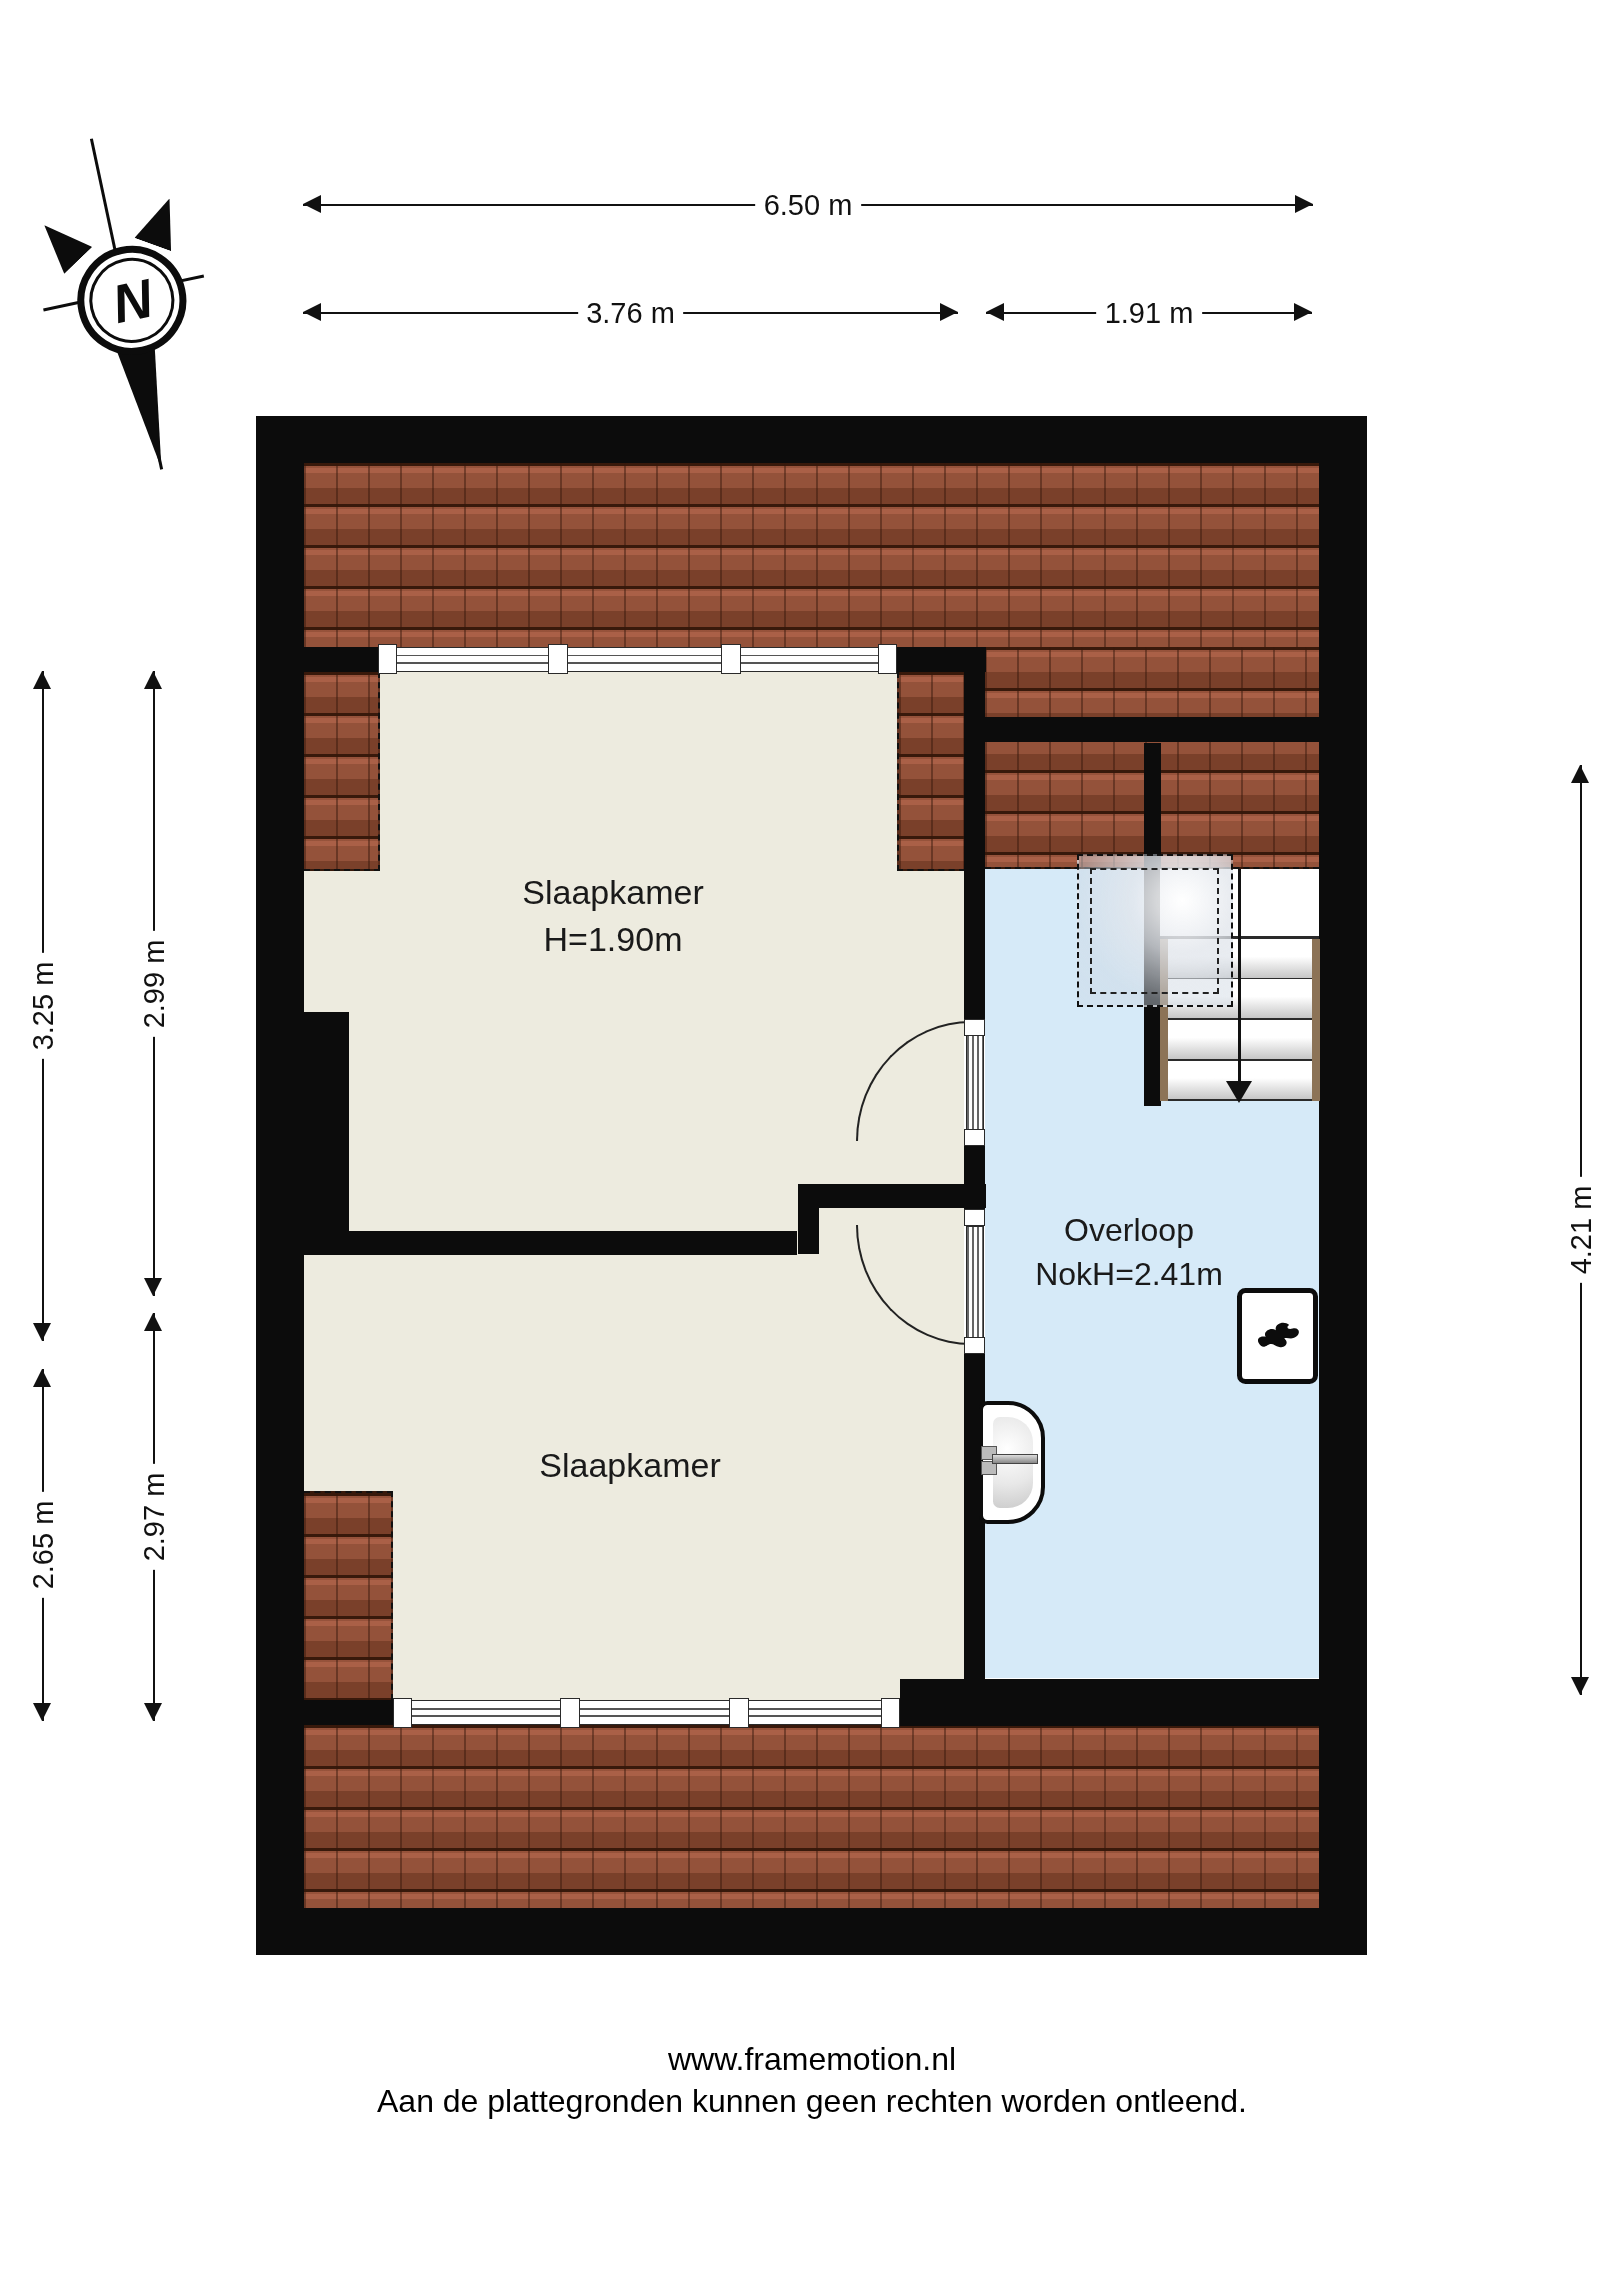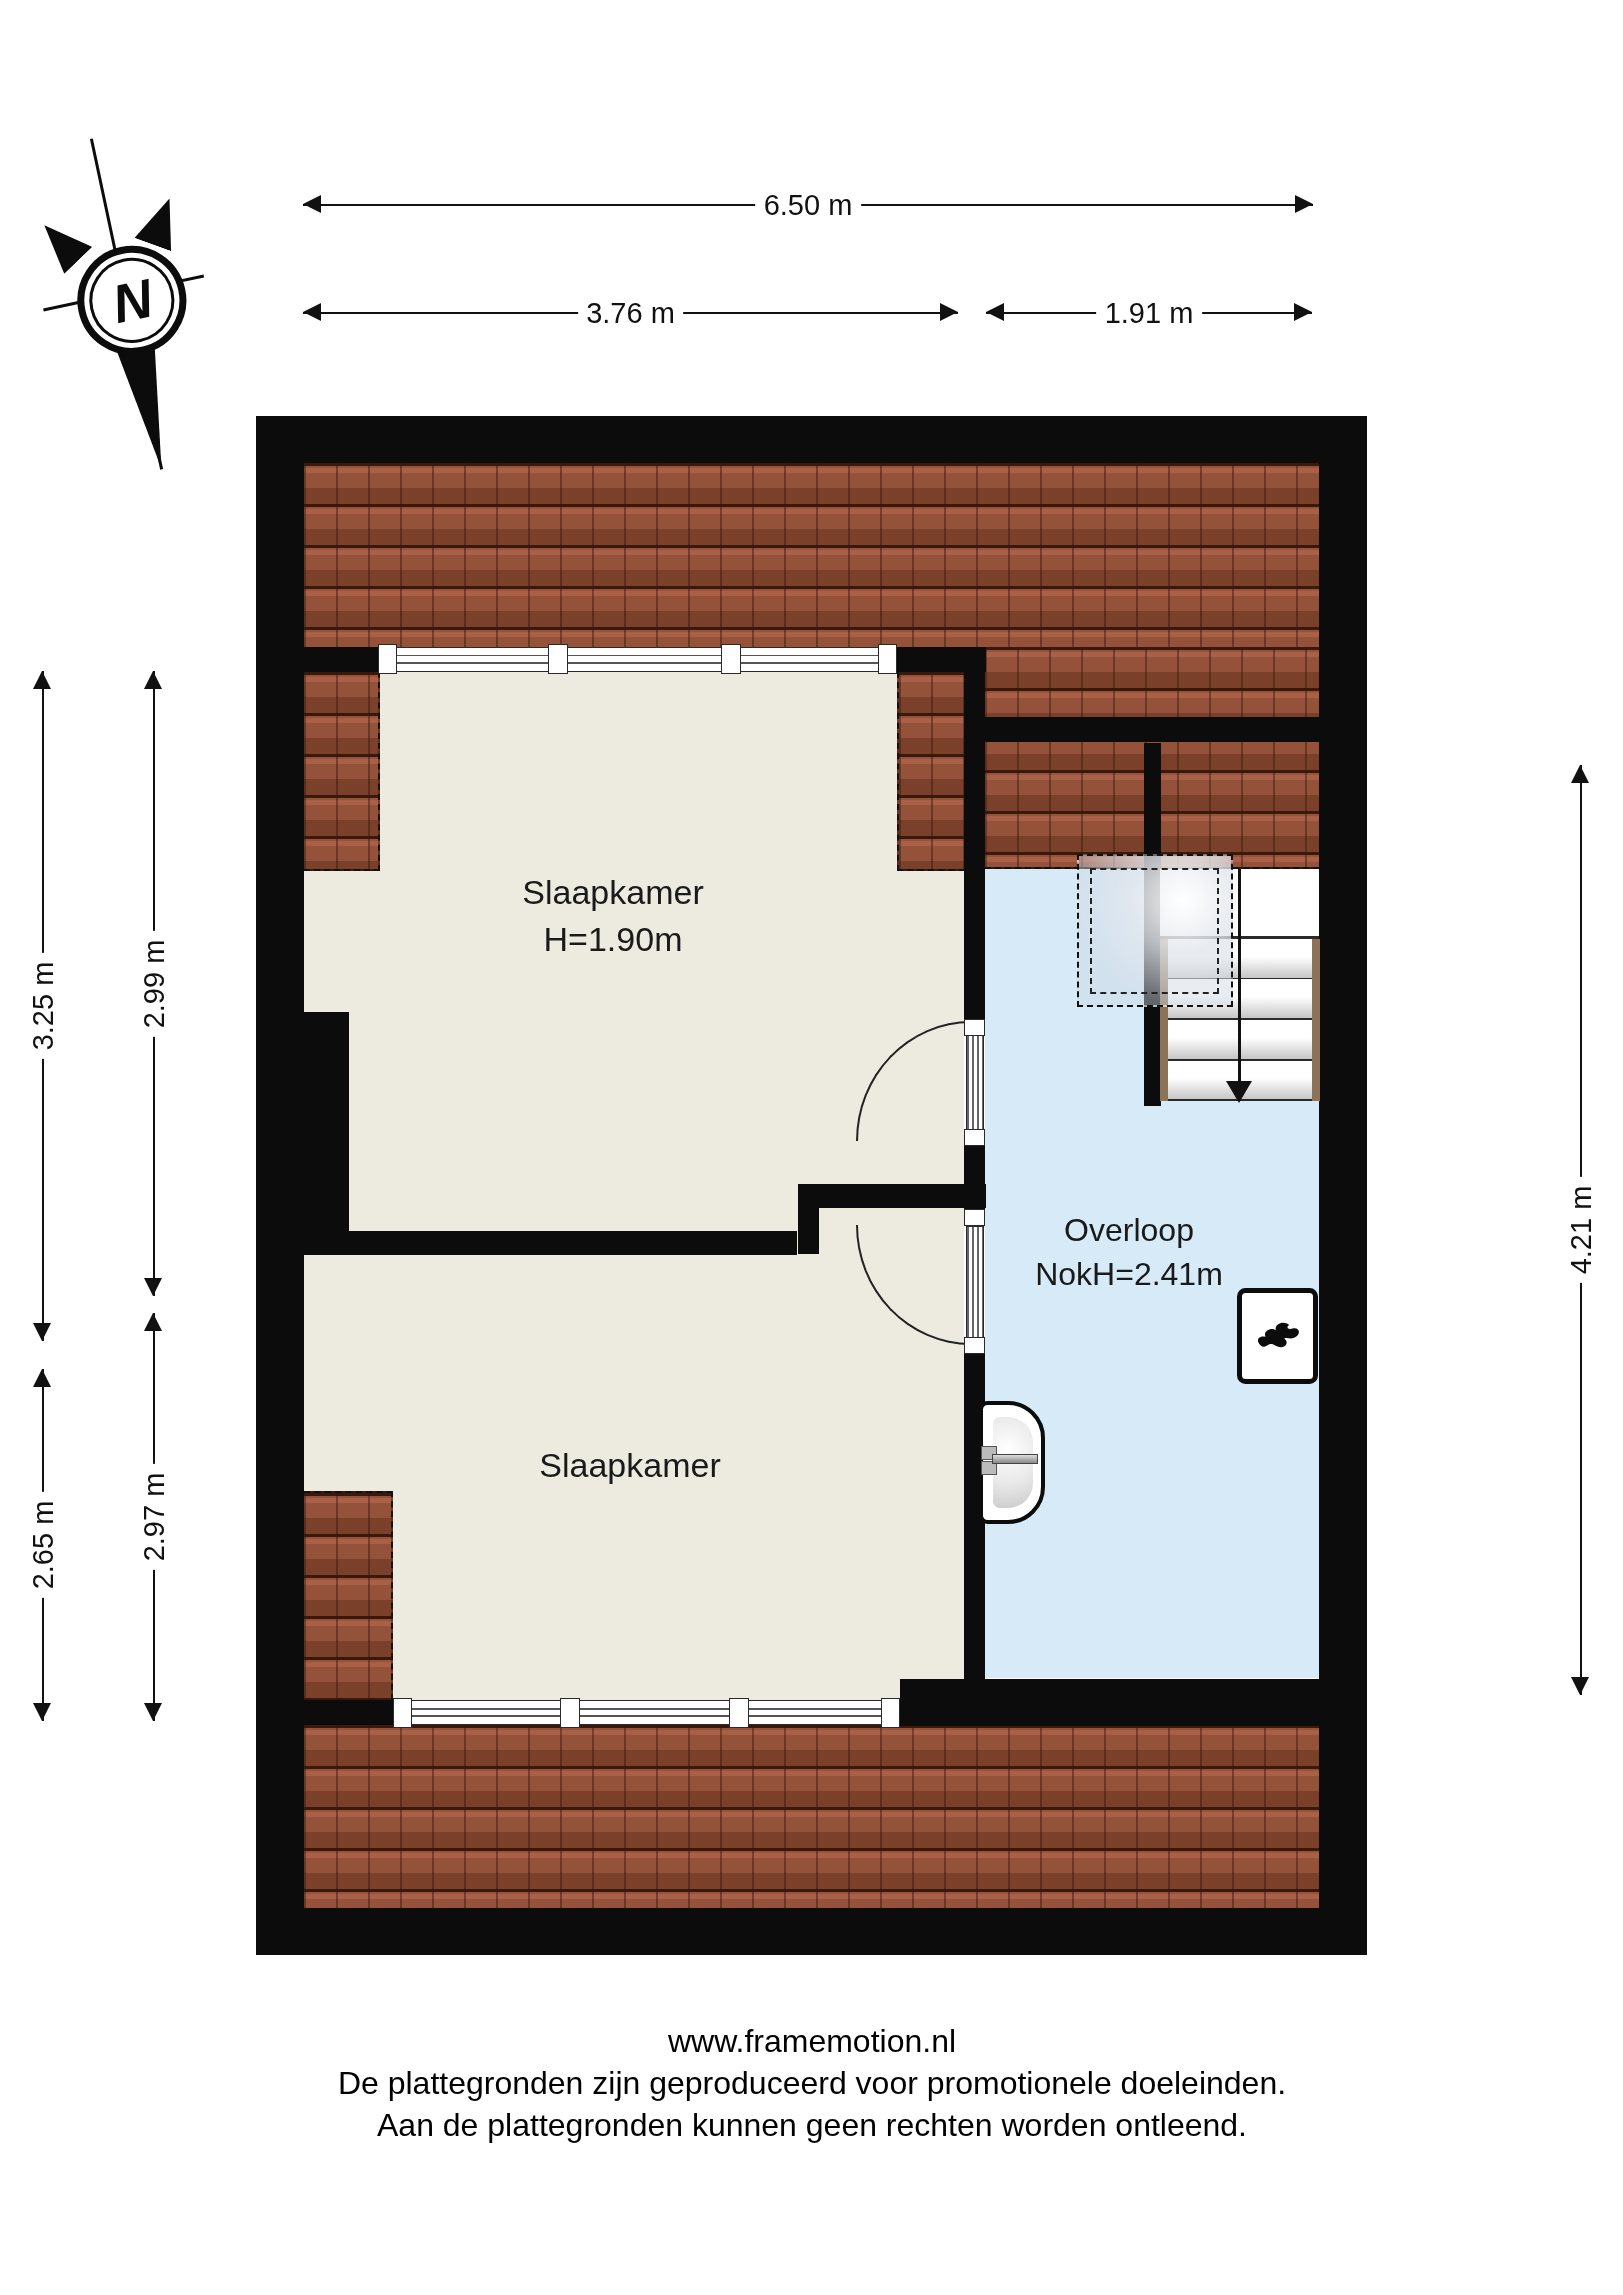--- a/index.html
+++ b/index.html
@@ -32,21 +32,21 @@
   
   .dim{position:absolute;}
   .dim .line-h{position:absolute;left:0;right:0;top:50%;height:2.5px;margin-top:-0.8px;background:#111;}
   .dim .line-v{position:absolute;top:0;bottom:0;left:50%;width:2.5px;margin-left:-0.8px;background:#111;}
   .ah{position:absolute;width:0;height:0;border-style:solid;}
   .dim-label{position:absolute;background:#fff;padding:0 8.5px;font-size:29px;white-space:nowrap;}
   .dim-label.v{transform:translate(-50%,-50%) rotate(-90deg);}
   .dim-label.h{transform:translate(-50%,-50%);}
   
   .room-label{position:absolute;text-align:center;font-size:34px;line-height:47px;color:#1a1a1a;}
-  .footer{position:absolute;left:0;width:1624px;text-align:center;font-size:32px;line-height:42px;color:#000;}
+  .footer{position:absolute;left:0;width:1624px;text-align:center;font-size:32px;line-height:42px;color:#000;margin-top:18px;}
   
   .tread{position:absolute;background:linear-gradient(180deg,#ffffff 45%,#c6c6c6 100%);border-bottom:2.5px solid #2a2a2a;box-sizing:border-box;}
   .stringer{position:absolute;background:#8c7357;}
   
   .compass{position:absolute;left:51px;top:135px;width:152px;height:338px;transform:rotate(-12deg);}
   .compass .needle{position:absolute;left:74px;top:0;width:3.4px;height:338px;background:#0c0c0c;}
   .compass .spike{position:absolute;left:52px;top:210px;width:47px;height:127px;background:#0c0c0c;
                   clip-path:polygon(8% 0,92% 0,50% 100%);}
   .compass .wing{position:absolute;width:39px;height:49px;background:#0c0c0c;clip-path:polygon(50% 0,100% 100%,0 100%);}
   .compass .tick{position:absolute;width:37px;height:3.4px;background:#0c0c0c;}
@@ -230,18 +230,17 @@
   <div class="room-label" style="left:461px;top:1442px;width:338px;">
     <div>Slaapkamer</div>
   </div>
   <div class="room-label" style="left:960px;top:1208px;width:338px;font-size:32px;line-height:44px;">
     <div>Overloop</div>
     <div>NokH=2.41m</div>
   </div>
 
   <div class="footer" style="top:2020px;">
     <div>www.framemotion.nl</div>
-    <div>De plattegronden zijn geproduceerd voor promotionele doeleinden.</div>
     <div>Aan de plattegronden kunnen geen rechten worden ontleend.</div>
   </div>
 
 </div>
 
 
 </body></html>

